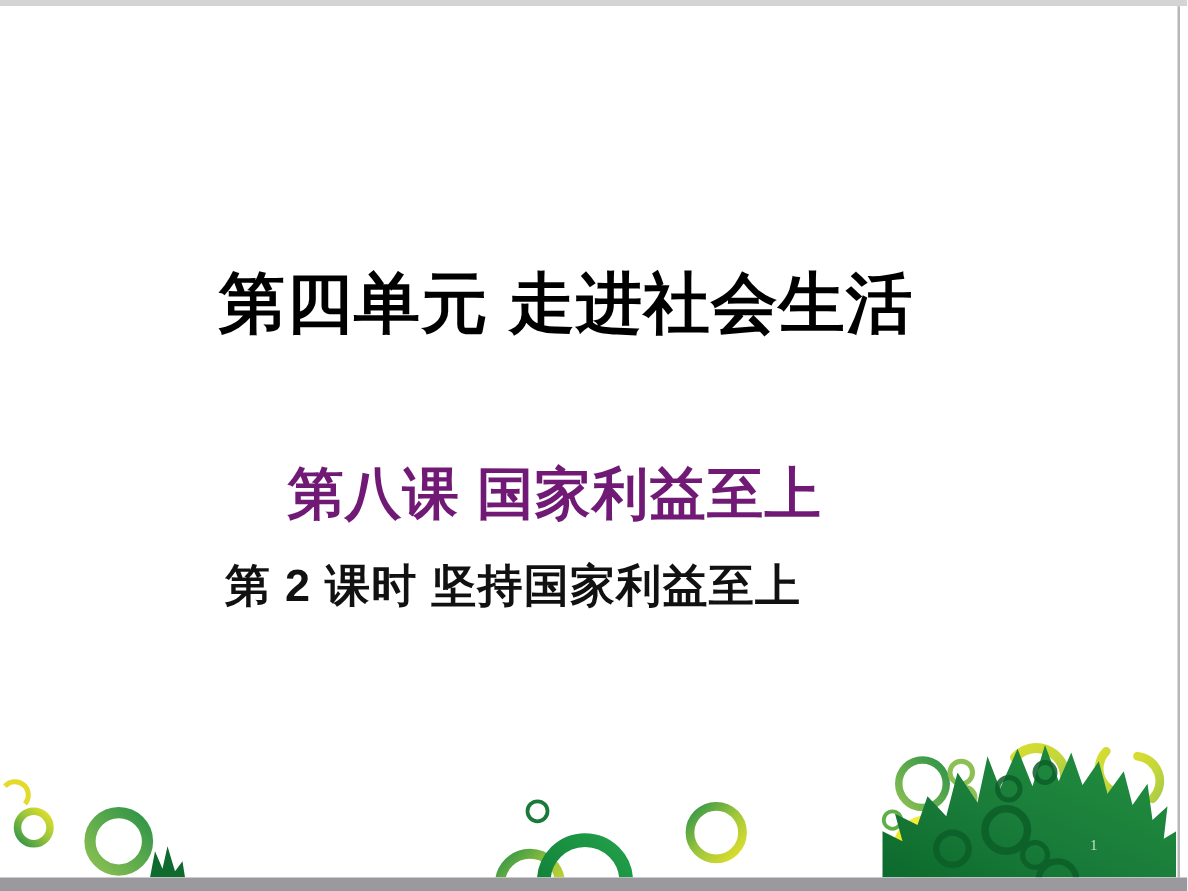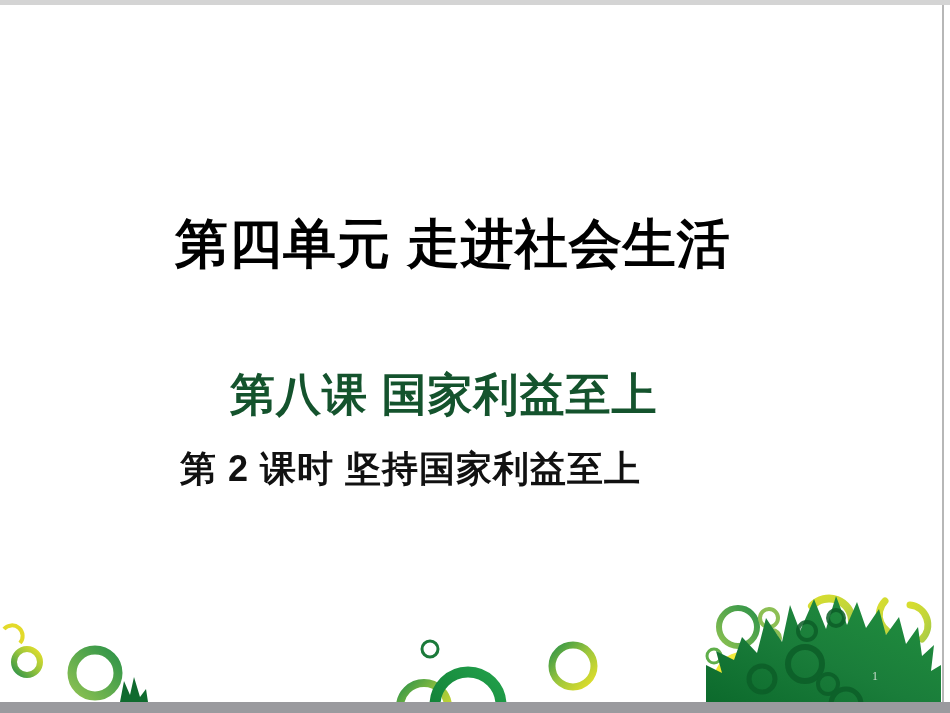--- a/index.html
+++ b/index.html
@@ -72,21 +72,21 @@
     letter-spacing: 1px;
     white-space: nowrap;
     line-height: 1.1;
   }
   .line-lesson {
     position: absolute;
     left: 230px;
     top: 365px;
     font-size: 45px;
     font-weight: bold;
-    color: #14532d;
+    color: #701a75;
     letter-spacing: 1px;
     white-space: nowrap;
     line-height: 1.1;
   }
   .line-period {
     position: absolute;
     left: 180px;
     top: 444px;
     font-size: 36px;
     font-weight: bold;

